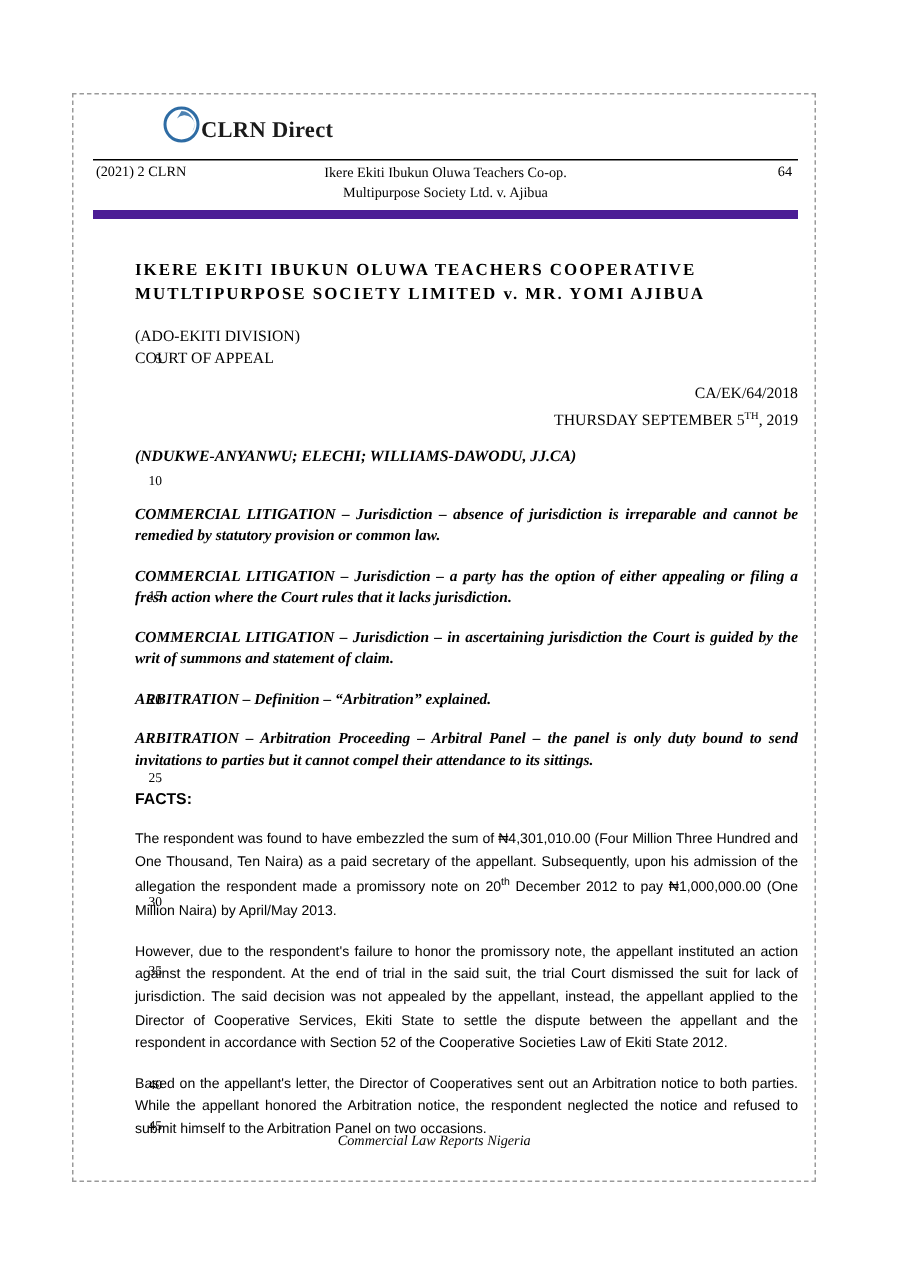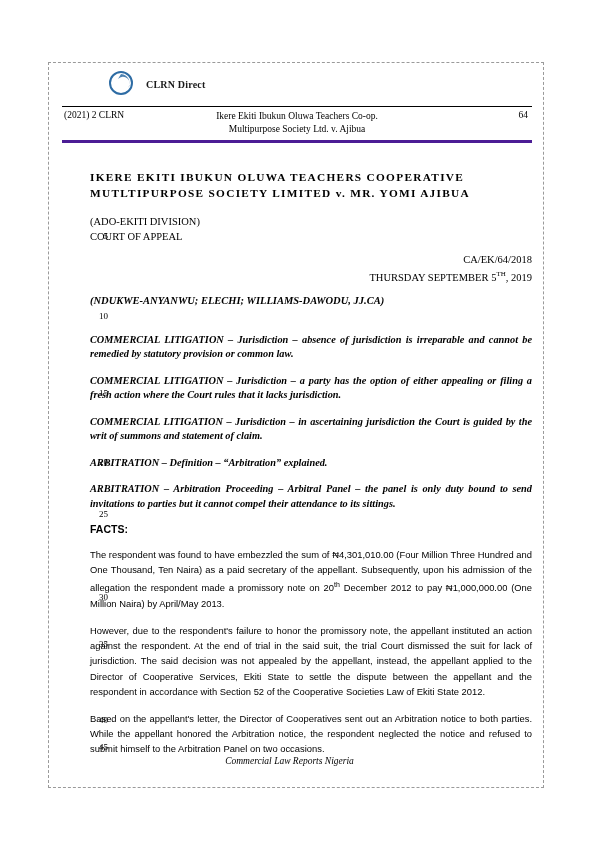--- a/index.html
+++ b/index.html
@@ -40,33 +40,33 @@
   .logo {
     position: absolute;
     left: 44px;
     top: 0px;
     width: 30px;
     height: 26px;
   }
   .logo svg { display: block; }
   .brand {
     position: absolute;
-    left: 84px;
+    left: 72px;
     top: 9px;
     font-family: "Liberation Serif", serif;
-    font-size: 10px;
+    font-size: 15px;
     font-weight: bold;
     letter-spacing: 0.2px;
     color: #1a1a1a;
   }
   
   .runhead {
     position: relative;
     border-top: 1px solid #000;
-    border-bottom: 3px solid #4c1d95;
+    border-bottom: 6px solid #4c1d95;
     height: 33px;
     margin-top: 2px;
   }
   .runhead .cite {
     position: absolute;
     left: 2px;
     top: 3px;
     font-size: 9.5px;
   }
   .runhead .case {

